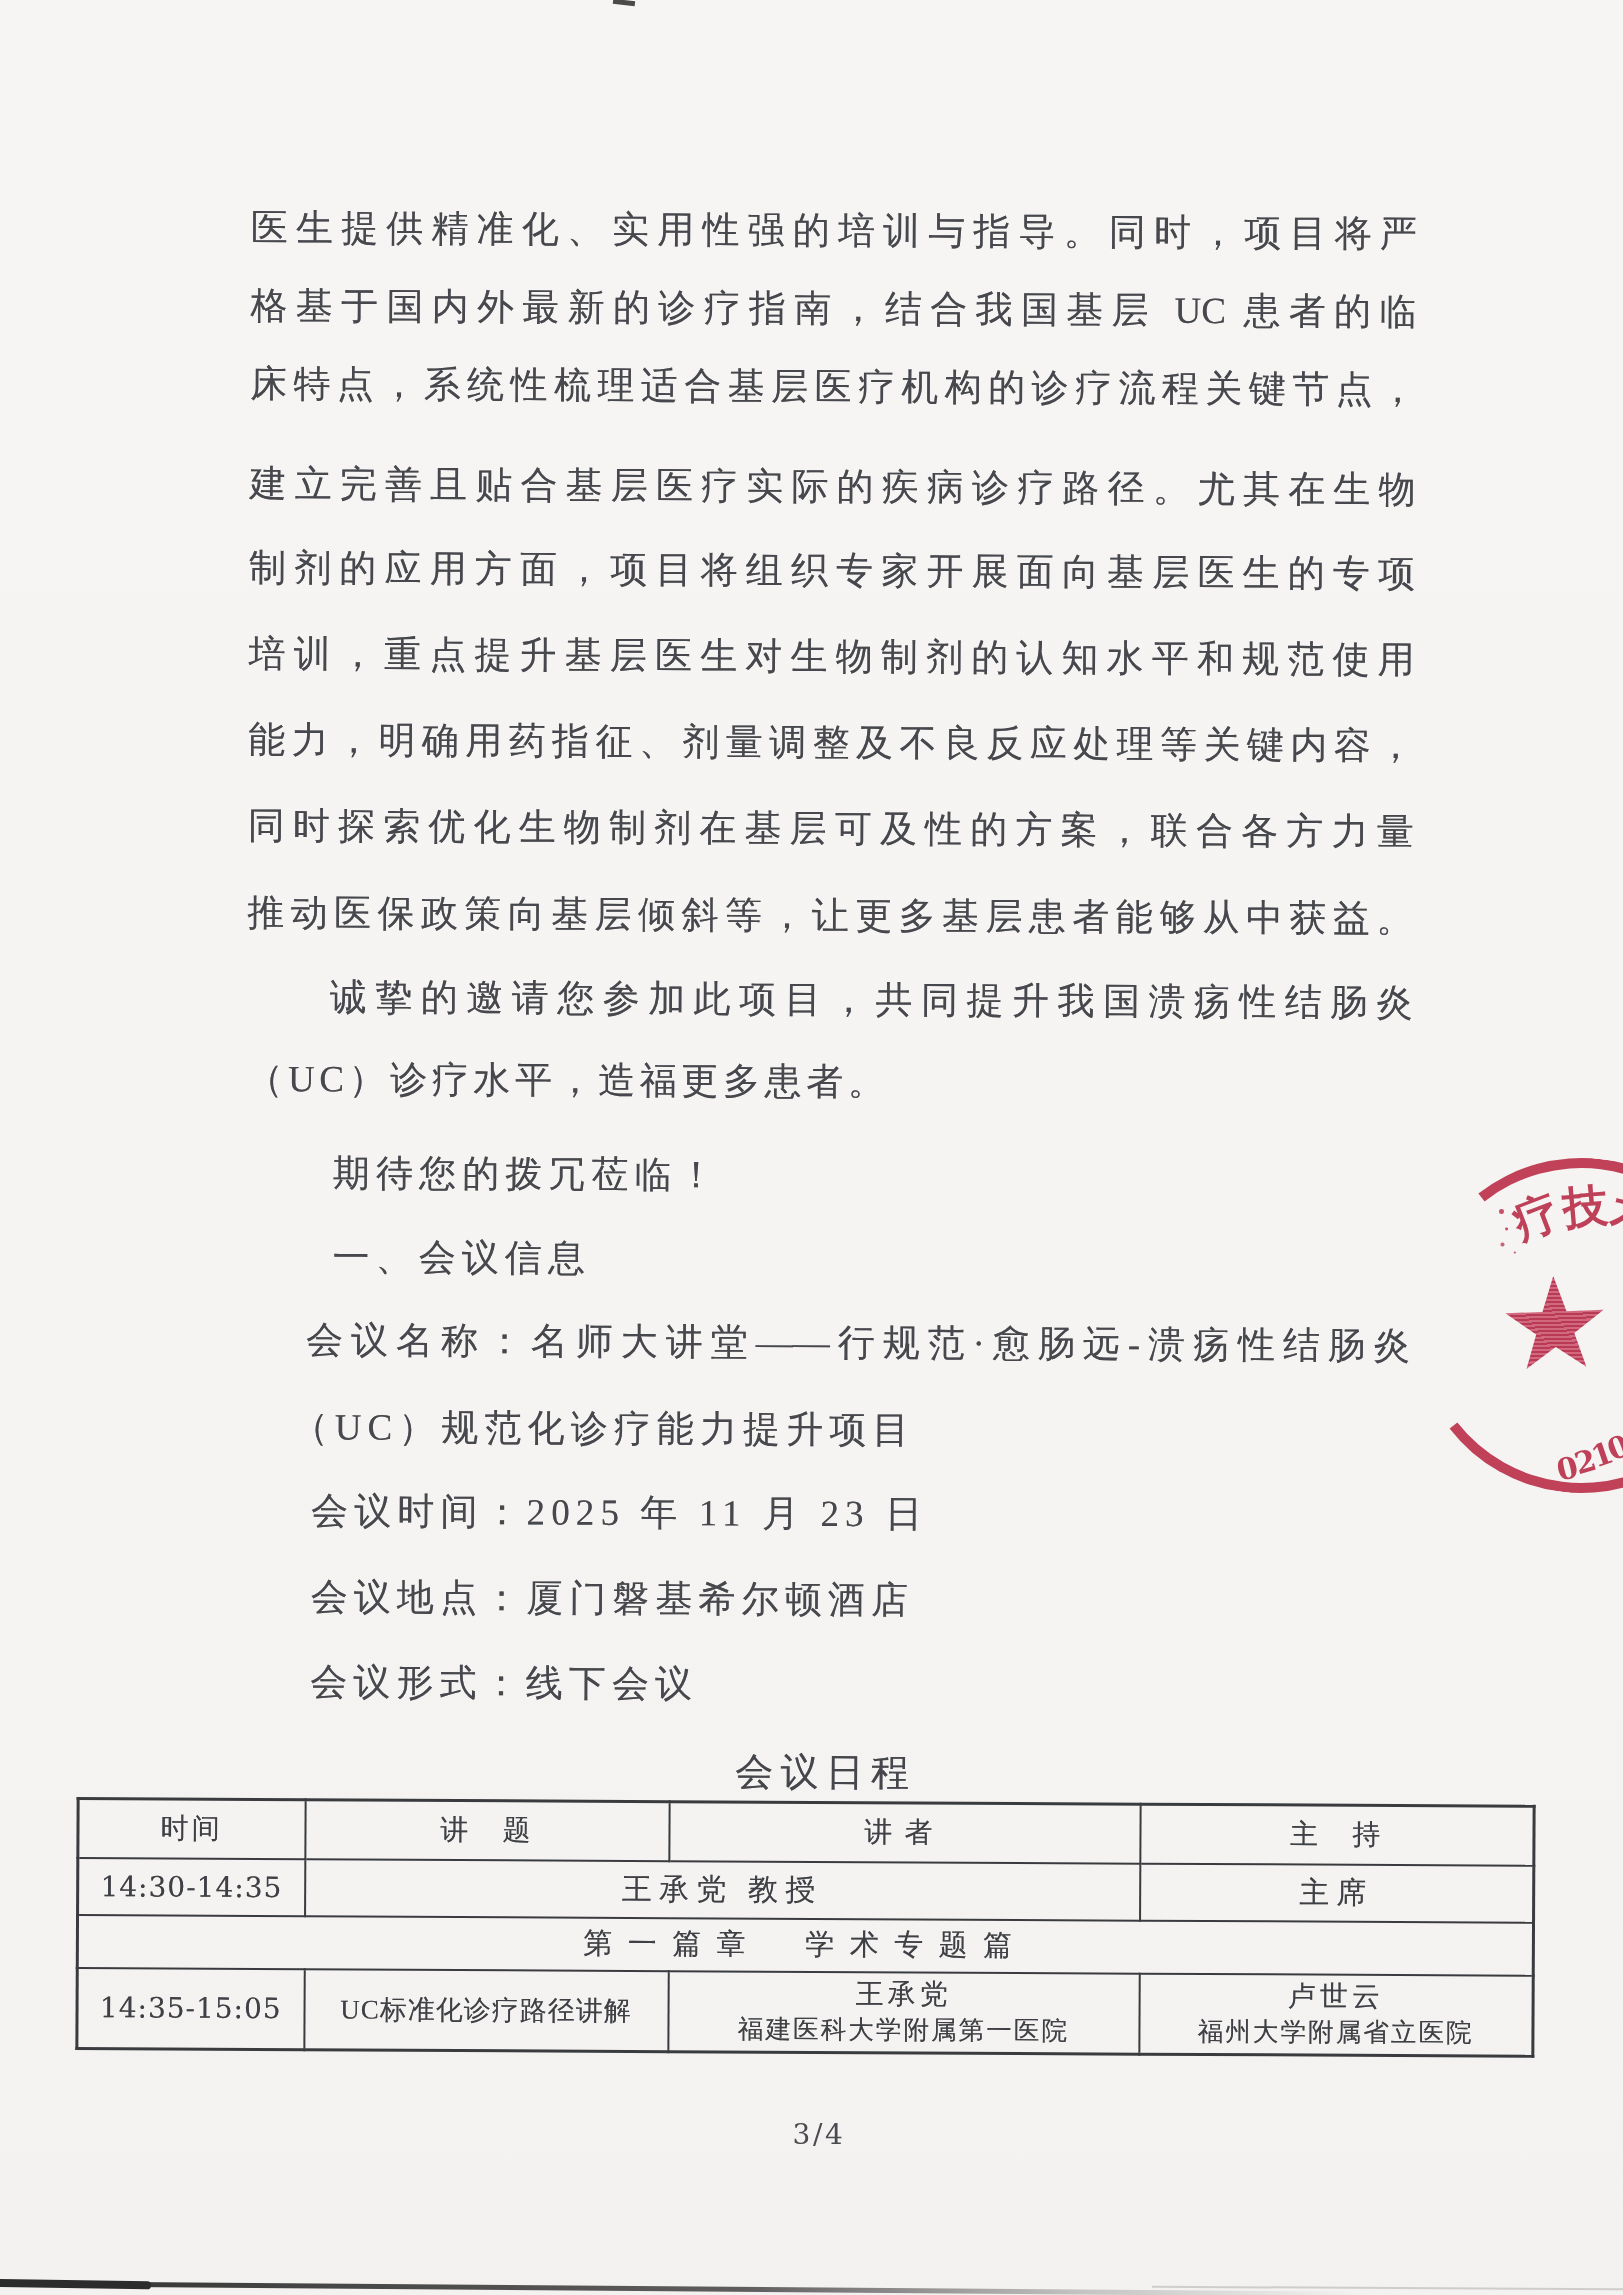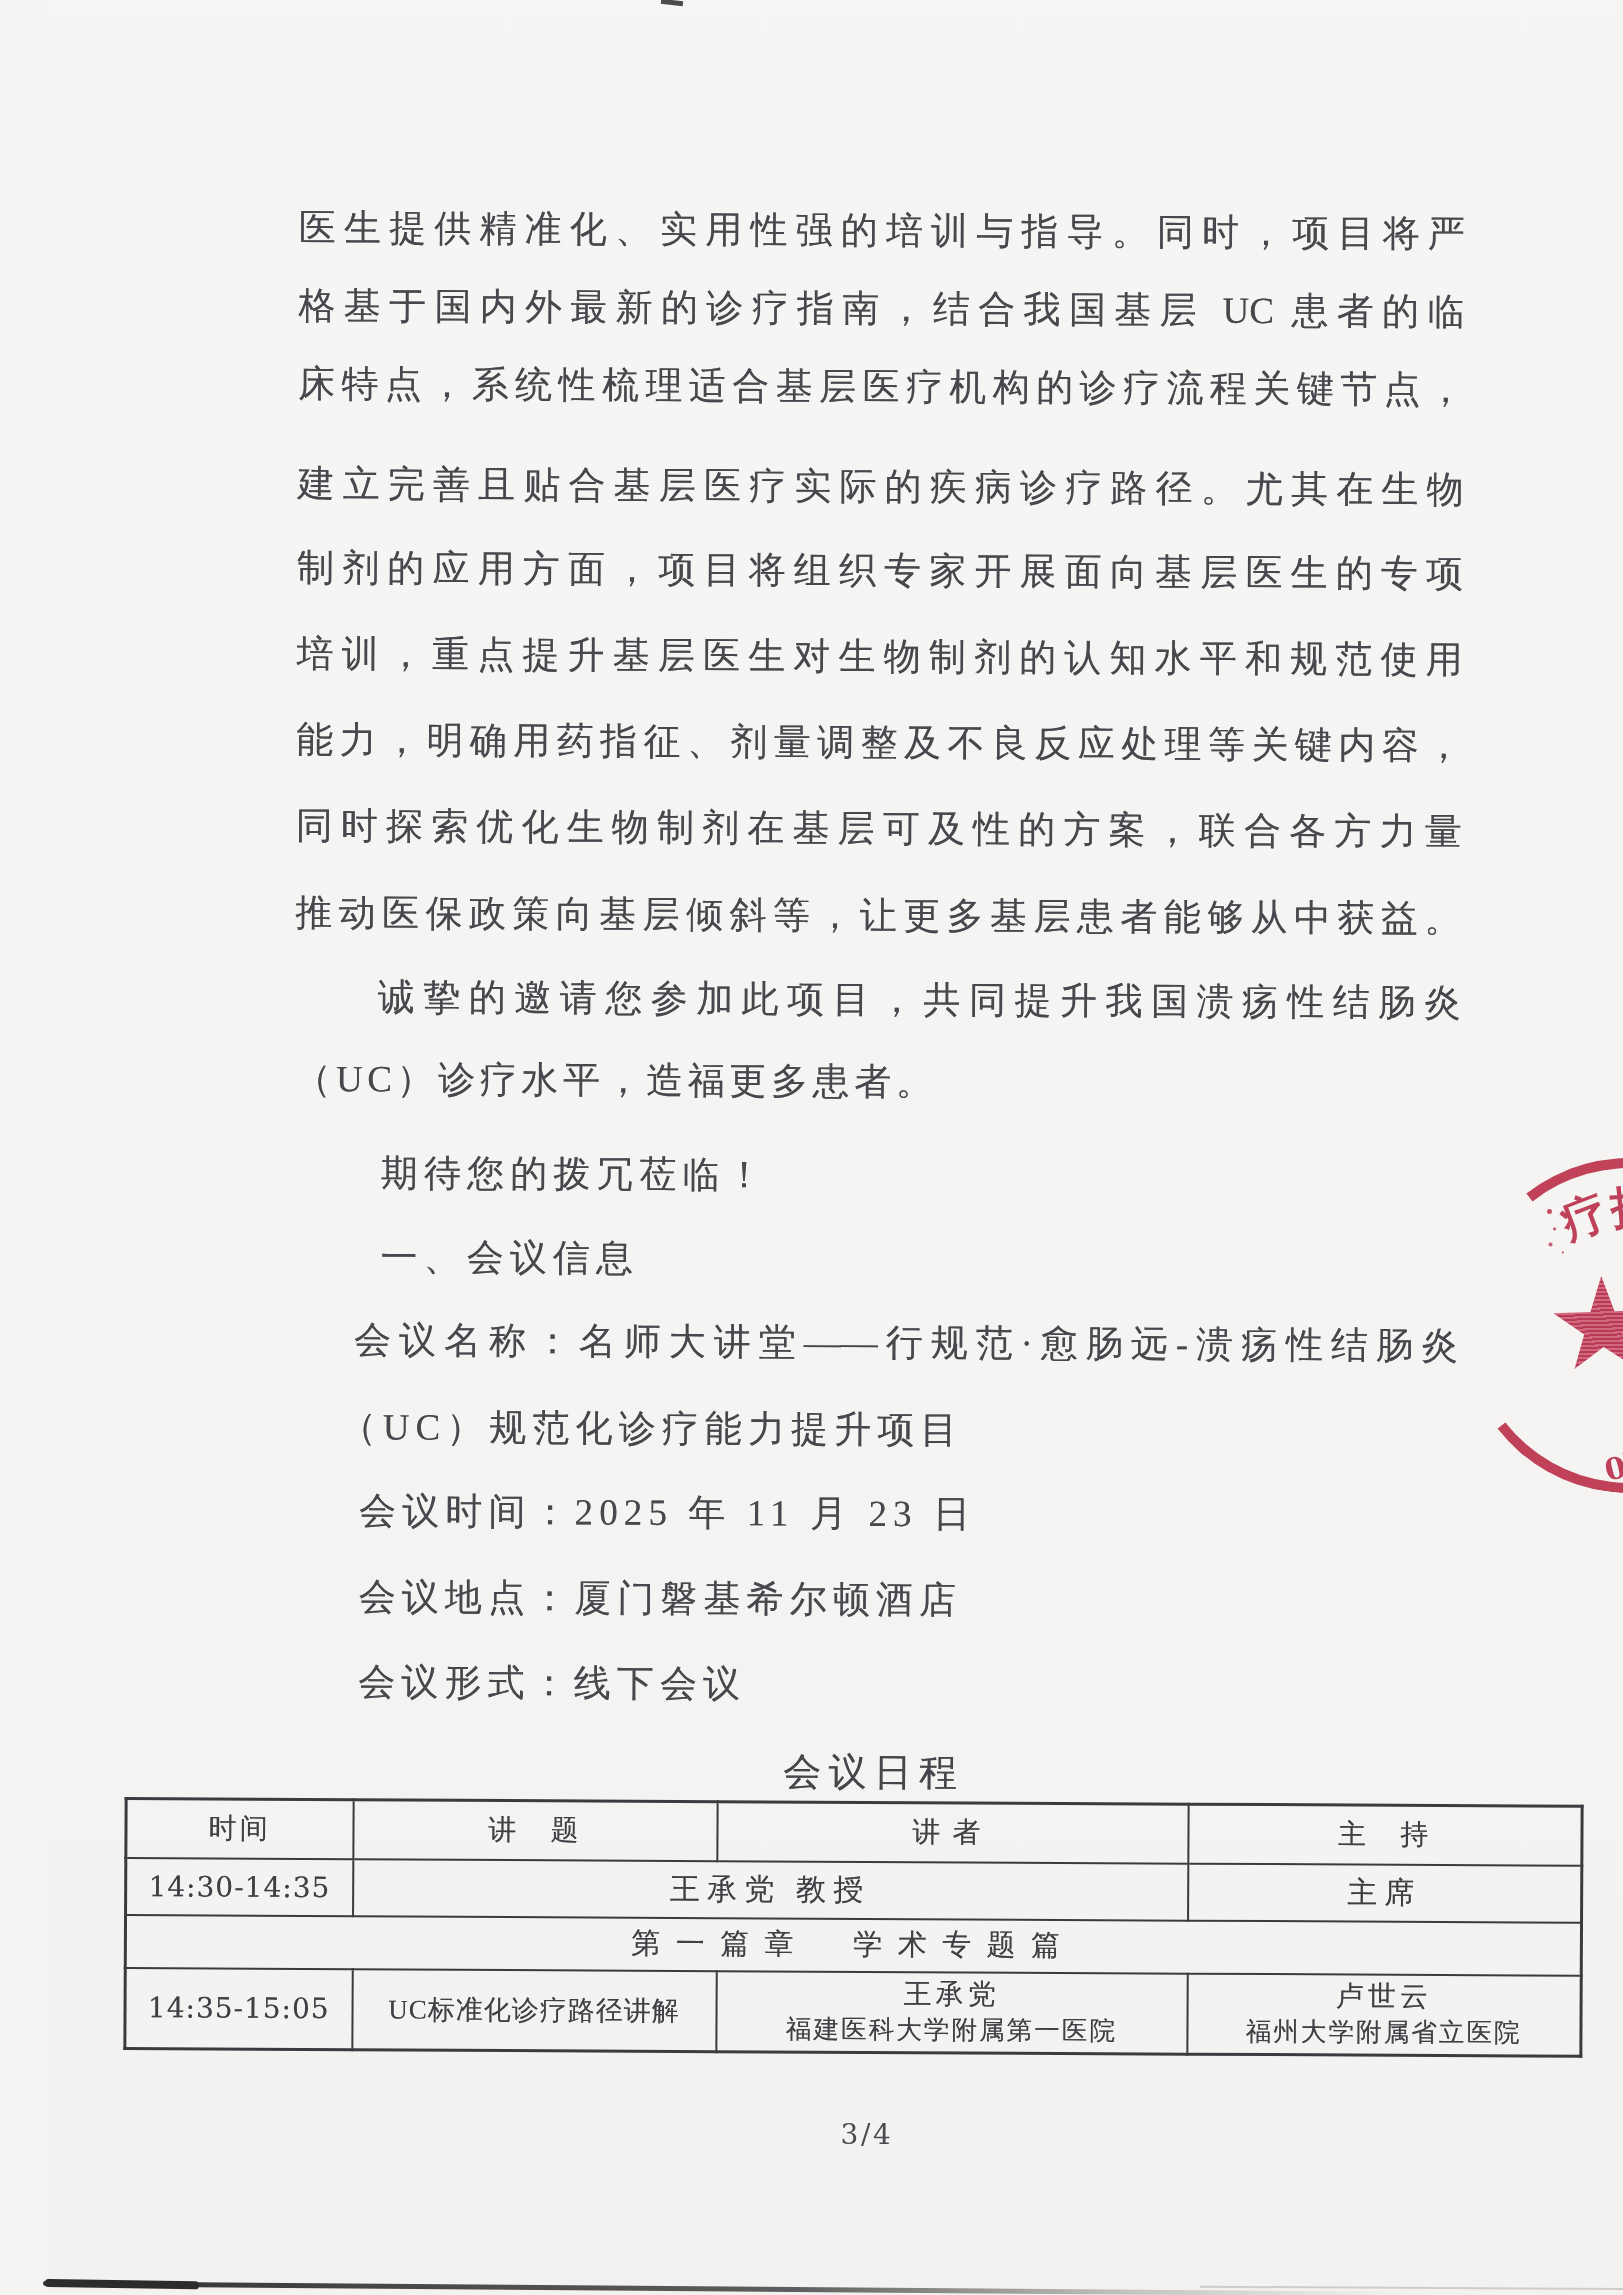--- a/index.html
+++ b/index.html
@@ -1,21 +1,21 @@
 <!DOCTYPE html>
 <html style="font-size:8.2px"><head>
 <meta charset="utf-8">
 <style>
   html,body{margin:0;padding:0;}
   body{
     width:1624px;height:2295px;overflow:hidden;position:relative;
     background:#f5f4f2;
     font-family:"Liberation Serif","DejaVu Serif",serif;
   }
-  .page{position:absolute;inset:0;background:linear-gradient(180deg,#f6f5f3 0%,#f5f4f2 60%,#f3f2f0 100%);margin-left:48px;}
+  .page{position:absolute;inset:0;background:linear-gradient(180deg,#f6f5f3 0%,#f5f4f2 60%,#f3f2f0 100%);}
   .content{position:absolute;inset:0;transform:rotate(0.3deg);transform-origin:256px 205px;}
   .line{
     position:absolute;left:251px;width:1166px;font-size:37px;line-height:1.12;
     color:#47484d;letter-spacing:6.1px;white-space:nowrap;
     text-shadow:0 0 0.5px rgba(70,71,76,.55);
   }
   .j{text-align:justify;text-align-last:justify;letter-spacing:0;white-space:normal;}
   .heading{position:absolute;left:251px;width:1166px;text-align:center;font-size:38px;
     letter-spacing:7.2px;color:#45464b;text-shadow:0 0 0.5px rgba(70,71,76,.55);}
   

